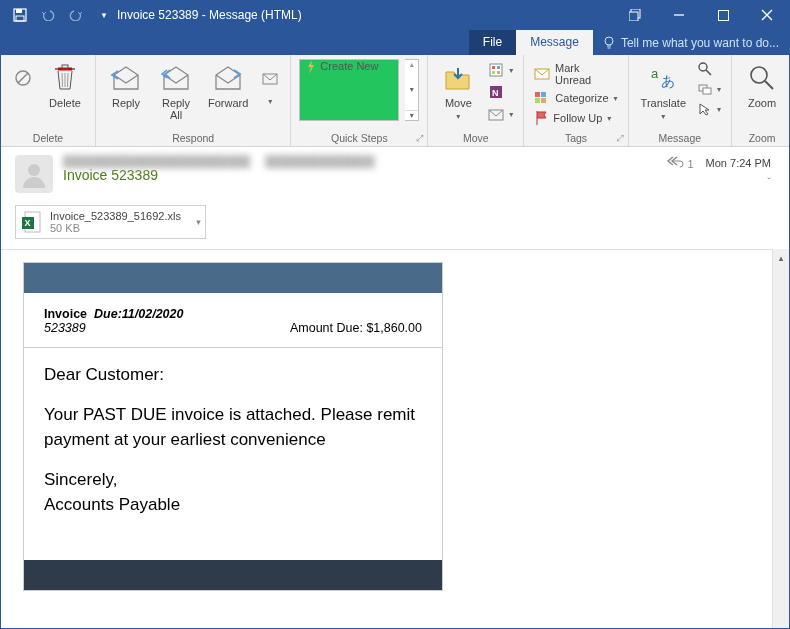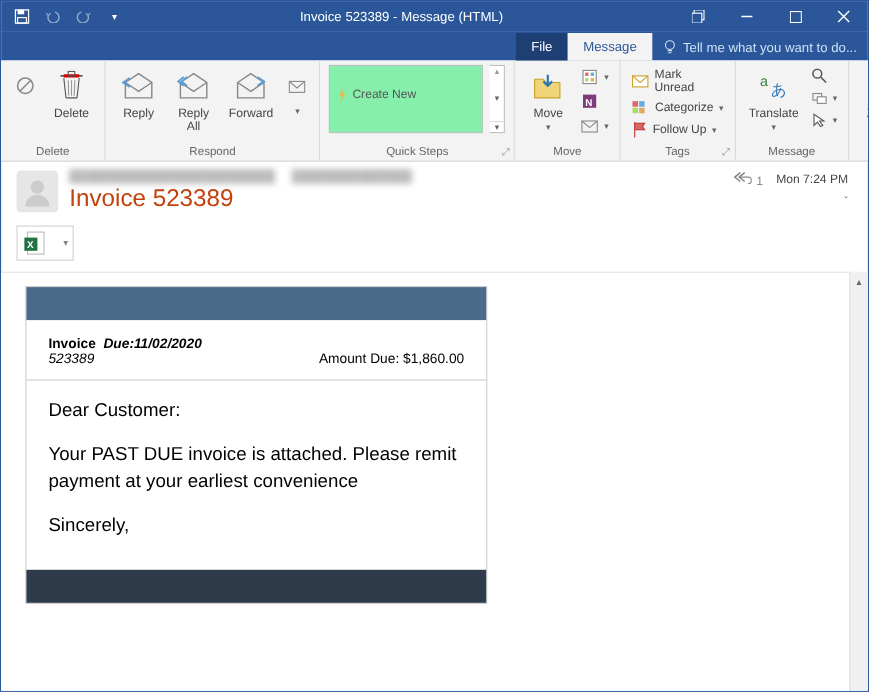--- a/index.html
+++ b/index.html
@@ -1,41 +1,41 @@
 <!DOCTYPE html>
 <html><head>
 <meta charset="utf-8">
 <style>
 * { margin: 0; padding: 0; box-sizing: border-box; font-family: "Segoe UI", Tahoma, sans-serif; }
 body { background: #fff; width: 790px; height: 629px; overflow: hidden; border: 1px solid #2b579a; }
 .titlebar { background: #2b579a; height: 28px; display: flex; align-items: center; color: #fff; font-size: 12px; }
 .titlebar .qat { display: flex; align-items: center; gap: 2px; padding-left: 6px; }
 .titlebar .qat .qbtn { width: 26px; height: 22px; display: flex; align-items: center; justify-content: center; cursor: pointer; }
-.titlebar .title { flex: 1; text-align: center; }
+.titlebar .title { flex: 1; }
 .titlebar .winctrls { display: flex; }
 .titlebar .winctrls .wbtn { width: 44px; height: 28px; display: flex; align-items: center; justify-content: center; cursor: pointer; }
 .tabbar { background: #2b579a; height: 26px; display: flex; align-items: flex-end; color: #fff; font-size: 12px; padding-left: 4px; justify-content: flex-end; }
 .tabbar .tab { padding: 5px 14px 6px; cursor: pointer; }
 .tabbar .tab.file { background: #1e3f73; }
 .tabbar .tab.active { background: #f3f3f3; color: #2b579a; }
 .tabbar .tell { display: flex; align-items: center; gap: 6px; padding: 5px 10px; color: #cde0f7; }
 .ribbon { background: #f3f3f3; height: 92px; display: flex; border-bottom: 1px solid #d4d4d4; }
 .rgroup { border-right: 1px solid #d9d9d9; padding: 4px 8px 2px; display: flex; flex-direction: column; justify-content: space-between; }
 .rgroup .rrow { display: flex; align-items: flex-start; gap: 6px; }
 .rbtn-lg { display: flex; flex-direction: column; align-items: center; gap: 2px; font-size: 11px; color: #444; cursor: pointer; padding: 2px 4px; min-width: 44px; }
 .rbtn-lg .ico { height: 34px; display: flex; align-items: center; justify-content: center; }
 .rbtn-lg .lbl { text-align: center; line-height: 12px; }
 .rbtn-sm { display: flex; align-items: center; gap: 5px; font-size: 11px; color: #444; cursor: pointer; padding: 1px 2px; }
 .glabel { font-size: 10.5px; color: #666; text-align: center; padding-top: 1px; }
-.qsbox { width: 140px; height: 62px; border: 1px solid #c0c0c0; background: #86efac; padding: 20px 6px; font-size: 11px; color: #555; display: flex; align-items: flex-start; gap: 4px; }
+.qsbox { width: 100px; height: 62px; border: 1px solid #c0c0c0; background: #22c55e; padding: 0 6px; font-size: 11px; color: #555; display: flex; align-items: flex-start; gap: 4px; }
 .msghdr { padding: 8px 18px 8px 14px; display: flex; align-items: flex-start; gap: 10px; }
 .avatar { width: 38px; height: 38px; background: #e6e6e6; border-radius: 4px; display: flex; align-items: center; justify-content: center; }
 .msghdr .info { flex: 1; }
 .msghdr .from { font-size: 11px; color: #bbb; filter: blur(3px); }
-.msghdr .subject { font-size: 22px; color: #c2410c; }
+.msghdr .subject { font-size: 14px; color: #4d7c0f; }
 .msghdr .right { text-align: right; font-size: 11px; color: #444; display:flex; flex-direction:column; align-items:flex-end; gap:6px;}
 .attachbar { padding: 4px 14px 10px; }
 .attach { display: inline-flex; align-items: center; border: 1px solid #d0d0d0; padding: 4px 24px 4px 6px; gap: 8px; font-size: 11px; color: #444; position: relative; }
 .attach .dd { position: absolute; right: 4px; top: 50%; transform: translateY(-50%); color: #888; font-size: 9px; }
 .bodywrap { display: flex; height: 397px; }
 .bodyarea { flex: 1; background: #fff; border-top: 1px solid #e0e0e0; padding: 12px 20px 0 22px; overflow: hidden; }
 .scroll { width: 17px; background: #f0f0f0; border-left: 1px solid #e0e0e0; display: flex; flex-direction: column; align-items: center; justify-content: space-between; padding: 4px 0; }
 .invoice { width: 420px; border: 1px solid #ccc; background:#fff; }
 .invoice .band { height: 30px; background: #4a6a8a; }
 .invoice .hdr { padding: 14px 20px 12px; border-bottom: 1px solid #ccc; display: flex; justify-content: space-between; font-size: 12.5px; font-family: Georgia, serif; }
@@ -364,39 +364,44 @@
 
 <div class="attachbar">
   <div class="attach">
     <span>
         <svg width="20" height="22">
           <rect x="3" y="1" width="15" height="20" fill="#fff" stroke="#bbb"></rect>
           <rect x="0" y="6" width="12" height="12" fill="#217346"></rect>
           <text x="2.5" y="15" font-size="9" fill="#fff" font-weight="bold">X</text>
         </svg>
       </span>
+    <span>
+      <div>Invoice_523389_51692.xls</div>
+      <div style="color:#888">50 KB</div>
+    </span>
     <span class="dd">▾</span>
   </div>
 </div>
 
 <div class="bodywrap">
   <div class="bodyarea">
     <div class="invoice">
       <div class="band"></div>
       <div class="hdr">
         <div class="left">
           <div><b>Invoice</b>&nbsp;&nbsp;<i>Due:11/02/2020</i></div>
           <div><i>523389</i></div>
         </div>
         <div style="align-self:flex-end">Amount Due: $1,860.00</div>
       </div>
       <div class="body">
         <p>Dear Customer:</p>
         <p>Your PAST DUE invoice is attached. Please remit payment at your earliest convenience</p>
         <p style="margin-bottom:0">Sincerely,</p>
+        <p>Accounts Payable</p>
       </div>
       <div class="foot"></div>
     </div>
   </div>
   <div class="scroll">
     <span style="font-size:9px;color:#666">▴</span>
 
   </div>
 </div>
 

